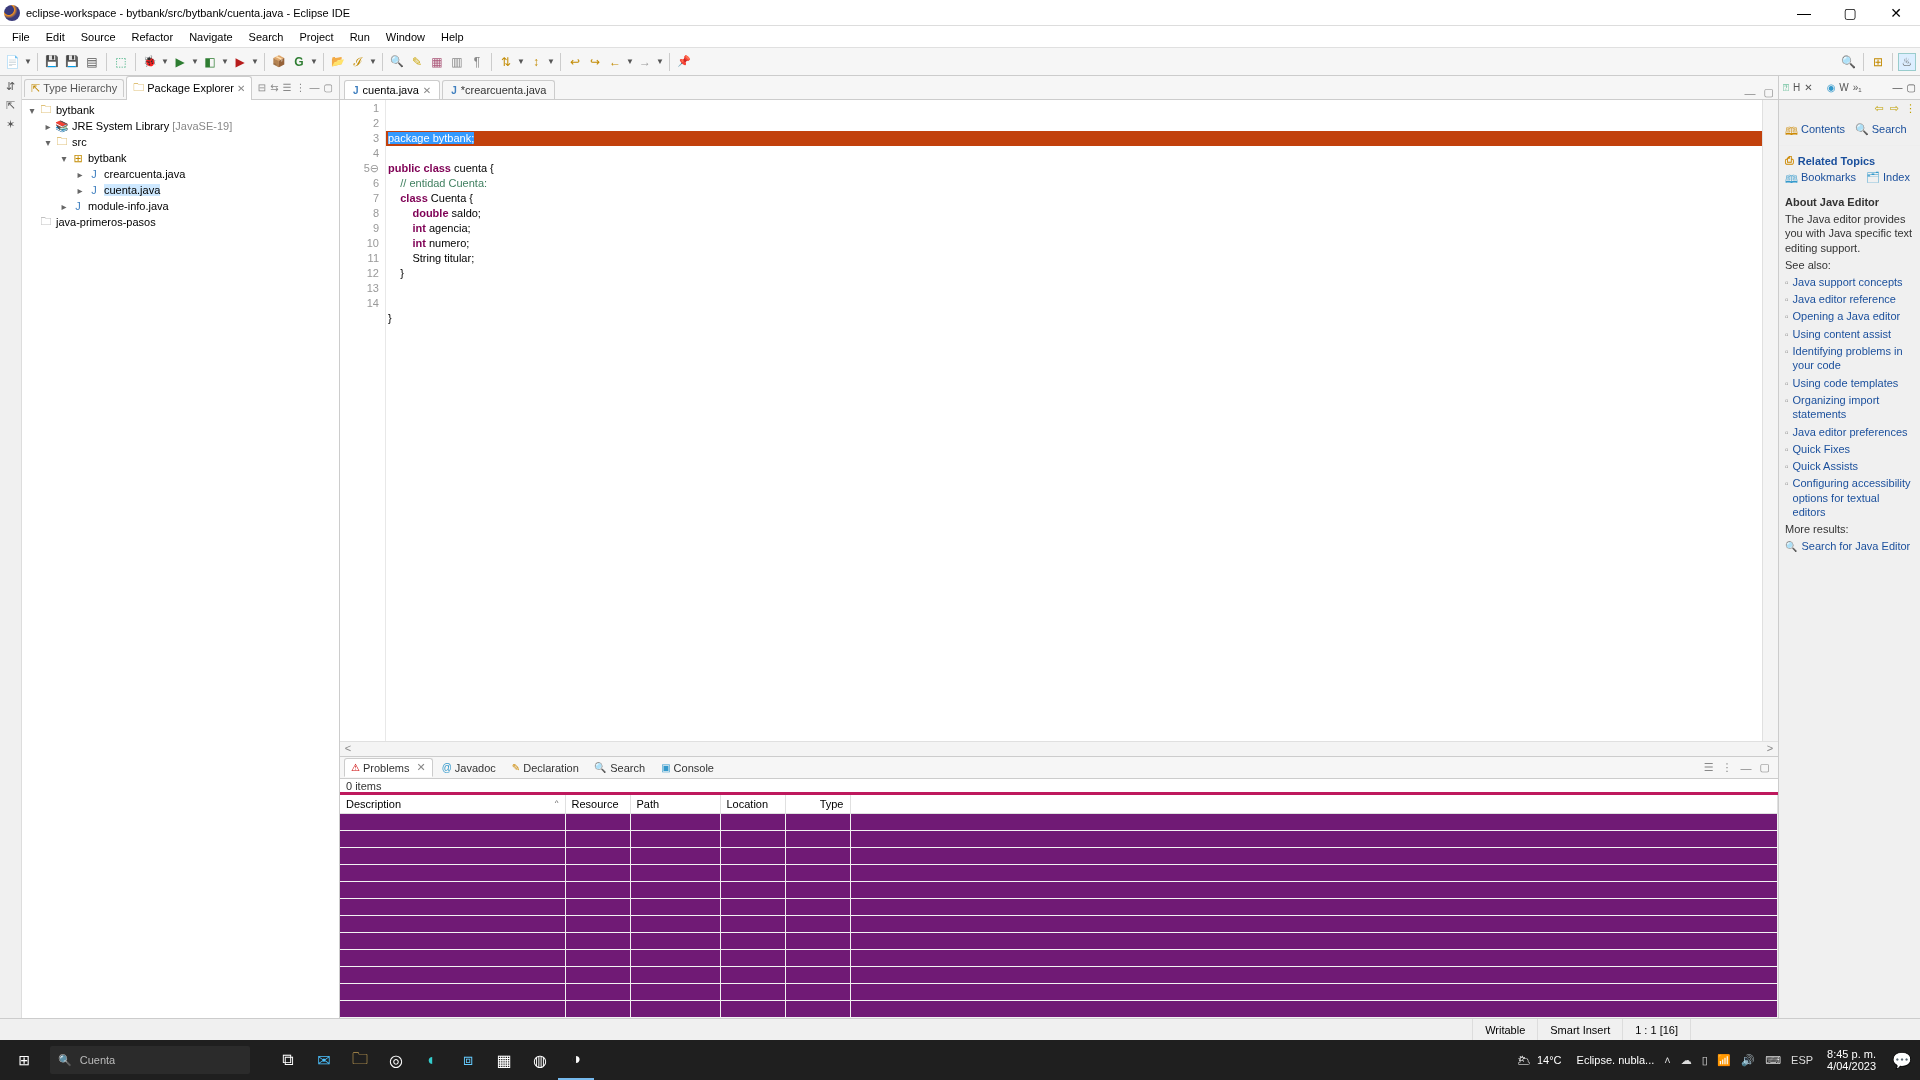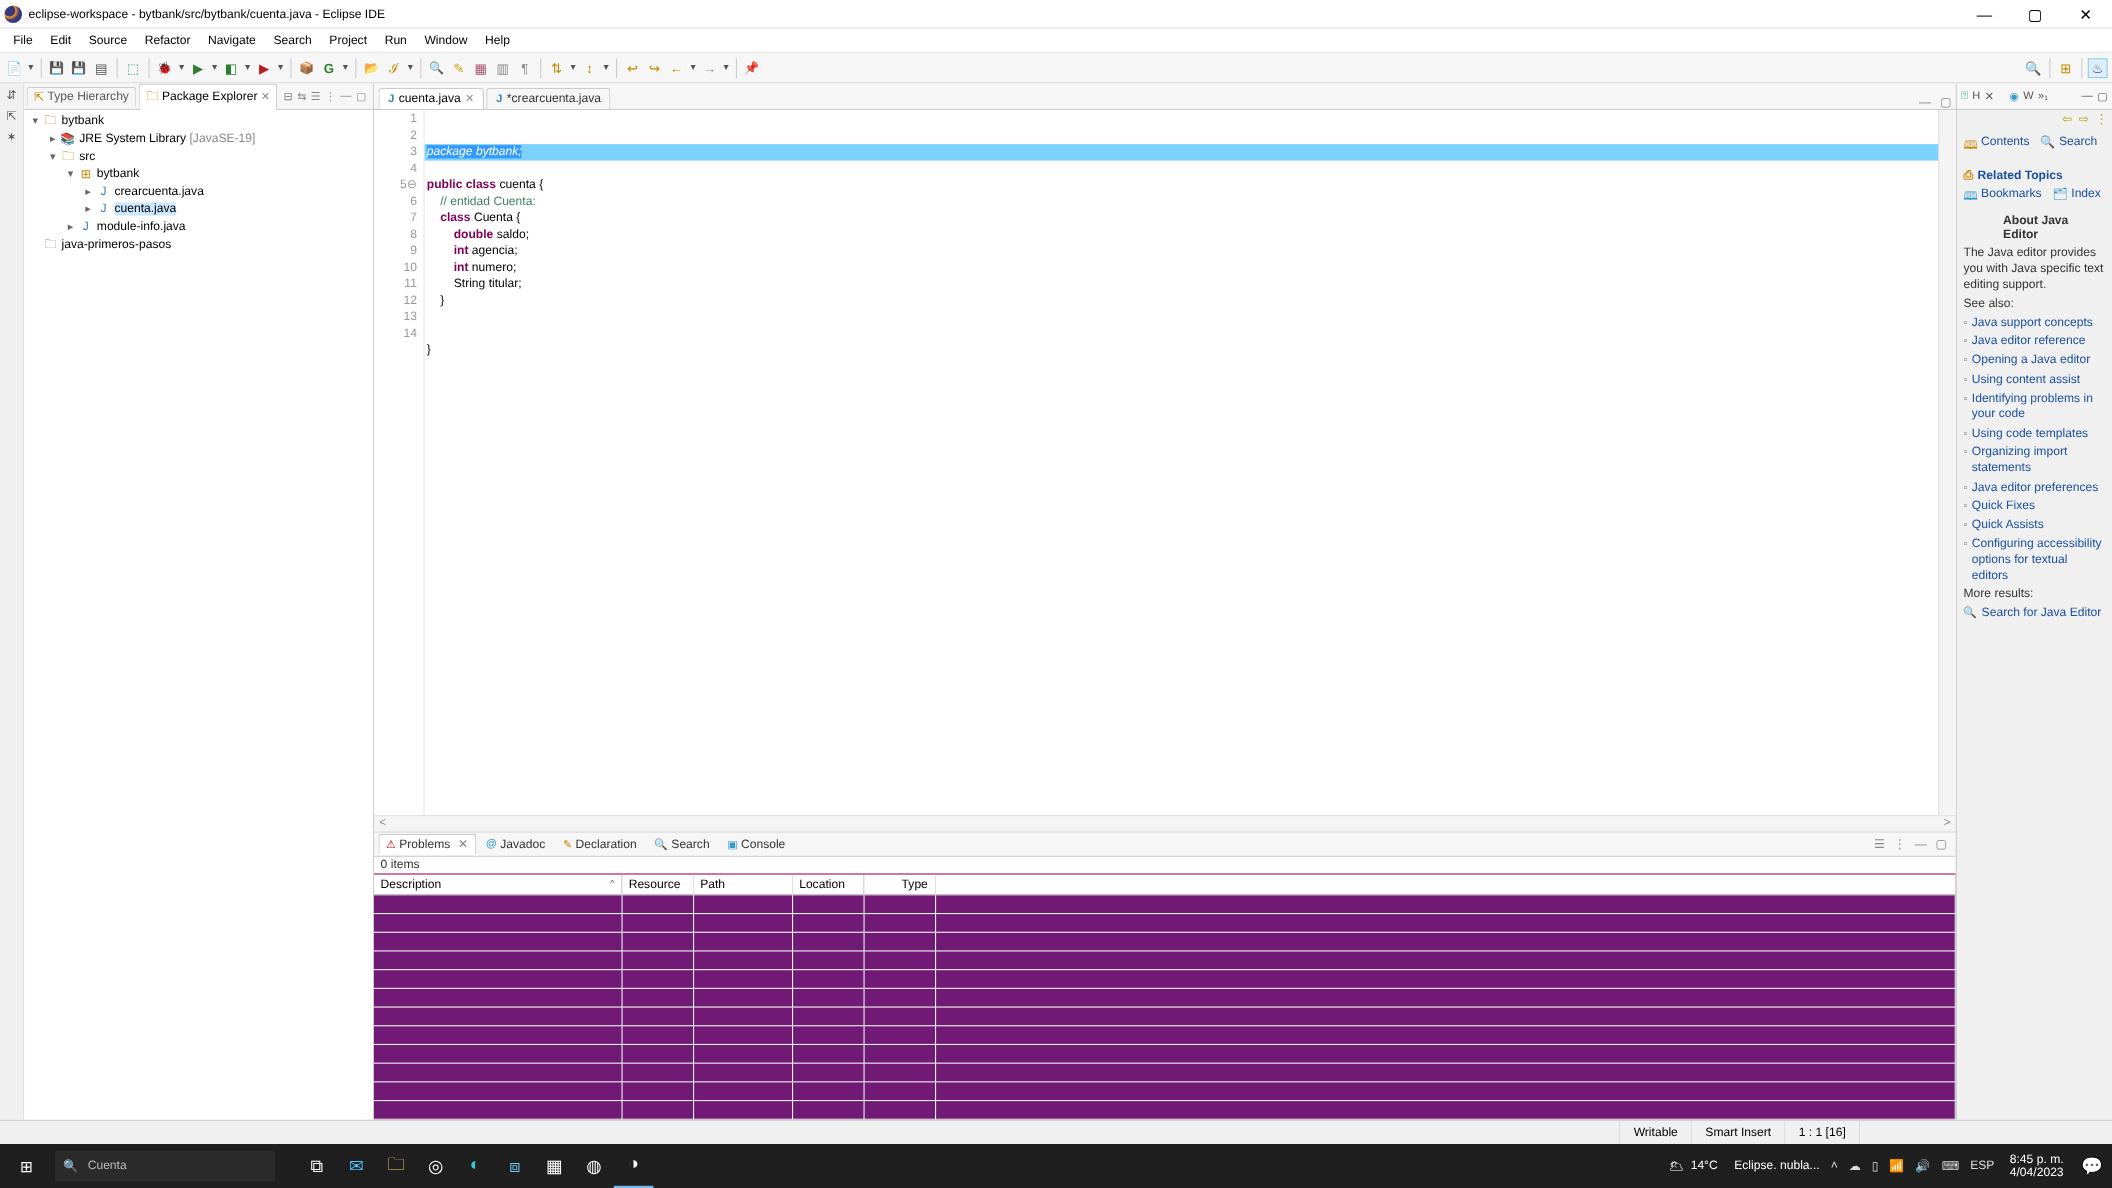--- a/index.html
+++ b/index.html
@@ -60,35 +60,35 @@
 .ed-tab .close { color: #888; font-size: 10px; }
 .editor-tabs .spacer { flex: 1; }
 .editor-tabs .ctrl { color: #888; padding: 0 4px; font-size: 11px; }
 .editor-body { flex: 1; display: flex; min-height: 0; position: relative; }
 .editor-gutter { width: 40px; background: #fff; border-right: 1px solid #e8e8e8; font-family: Consolas, monospace; font-size: 12px; color: #999; text-align: right; padding: 1px 6px 1px 0; line-height: 15px; }
 .editor-gutter .ln { height: 15px; }
 .editor-marker { width: 6px; background: #fff; }
 .editor-marker .m { height: 15px; }
 .editor-text { flex: 1; font-family: Consolas, monospace; font-size: 12px; line-height: 15px; padding: 1px 0; position: relative; white-space: pre; }
 .editor-text .line { height: 15px; padding-left: 2px; }
-.editor-text .line.hl { background: #7dd3fc; font-style: italic; }
+.editor-text .line.hl { background: #c2410c; }
 .editor-text .sel { background: #3399ff; color: #fff; }
 .kw { color: #7f0055; font-weight: bold; }
 .cm { color: #3f7f5f; }
 .editor-scroll-v { width: 16px; background: #f4f4f4; border-left: 1px solid #e0e0e0; }
 .editor-scroll-h { height: 15px; background: #f4f4f4; border-top: 1px solid #e0e0e0; display: flex; }
 .editor-scroll-h::before { content: "<"; width: 16px; text-align: center; color: #888; }
 .editor-scroll-h::after { content: ">"; width: 16px; text-align: center; color: #888; margin-left: auto; }
 .bottom-views { height: 262px; border-top: 1px solid #ccc; display: flex; flex-direction: column; }
 .bv-tabs { height: 22px; background: #f6f6f6; border-bottom: 1px solid #ccc; display: flex; align-items: center; padding: 0 4px; }
 .bv-tab { display: inline-flex; align-items: center; gap: 3px; padding: 2px 6px; border: 1px solid transparent; margin-right: 2px; color: #333; }
 .bv-tab.active { background: #fff; border: 1px solid #ccc; border-bottom-color: #fff; border-radius: 3px 3px 0 0; }
 .bv-tab .ticon { font-size: 10px; }
 .bv-tabs .spacer { flex: 1; }
-.bv-status { height: 16px; padding: 1px 6px; color: #333; background: #fff; border-bottom: 1px solid #be185d; }
+.bv-status { height: 16px; padding: 1px 6px; color: #333; background: #fff; border-bottom: 3px solid #be185d; }
 .bv-table { flex: 1; background: #701a75; overflow: auto; }
 .bv-table table { width: 100%; border-collapse: collapse; }
 .bv-table th { text-align: left; font-weight: normal; padding: 2px 6px; border-right: 1px solid #e0e0e0; border-bottom: 1px solid #e0e0e0; background: #fff; height: 18px; }
 .bv-table th .sort { font-size: 8px; color: #555; float: right; }
 .bv-table td { height: 17px; border-right: 1px solid #f0f0f0; border-bottom: 1px solid #f3f3f3; }
 .right-col { width: 142px; background: #f0f0f0; border-left: 1px solid #ccc; display: flex; flex-direction: column; }
 .right-col .persp { height: 24px; display: flex; align-items: center; justify-content: flex-end; gap: 4px; padding: 0 4px; border-bottom: 1px solid #ccc; background: #f6f6f6; }
 .right-col .persp span { font-size: 10px; color: #555; }
 .help-nav { height: 20px; display: flex; justify-content: flex-end; padding: 2px 4px; gap: 6px; color: #c0a000; }
 .help-links { padding: 3px 6px; display: flex; flex-wrap: wrap; gap: 10px; border-bottom: 1px solid #eee; }
@@ -503,21 +503,21 @@
         <div style="display:flex;gap:10px;margin:2px 0 6px 0;">
           <span style="display:inline-flex;gap:3px;">
               <span style="color:#39c;">🕮</span>
               <a href="#">Bookmarks</a>
             </span>
           <span style="display:inline-flex;gap:3px;">
               <span style="color:#39c;">🗂</span>
               <a href="#">Index</a>
             </span>
         </div>
-        <div class="plain" style="font-weight:bold;margin-left:36px;">About Java Editor</div>
+        <div class="plain" style="font-weight:bold;">About Java Editor</div>
         <div class="plain small">The Java editor provides you with Java specific text editing support.</div>
         <div class="plain">See also:</div>
         <div id="help-links-list">
             <div class="hlnk">
               <span class="dot">▫</span>
               <a href="#">Java support concepts</a>
             </div>
             <div class="hlnk">
               <span class="dot">▫</span>
               <a href="#">Java editor reference</a>

